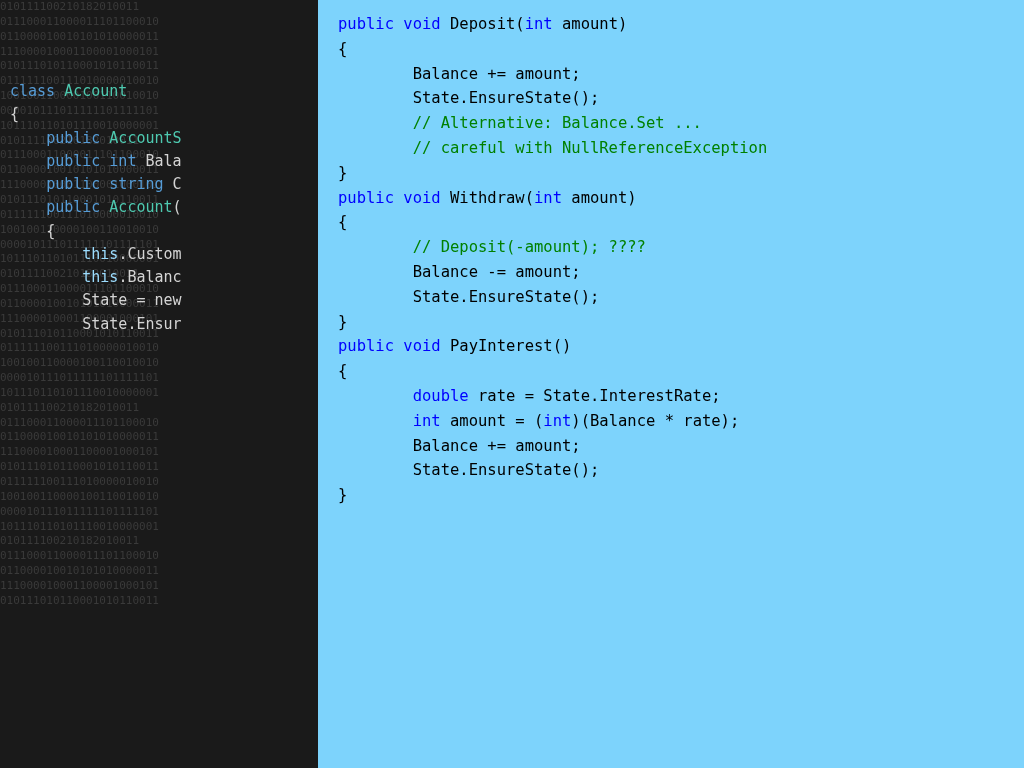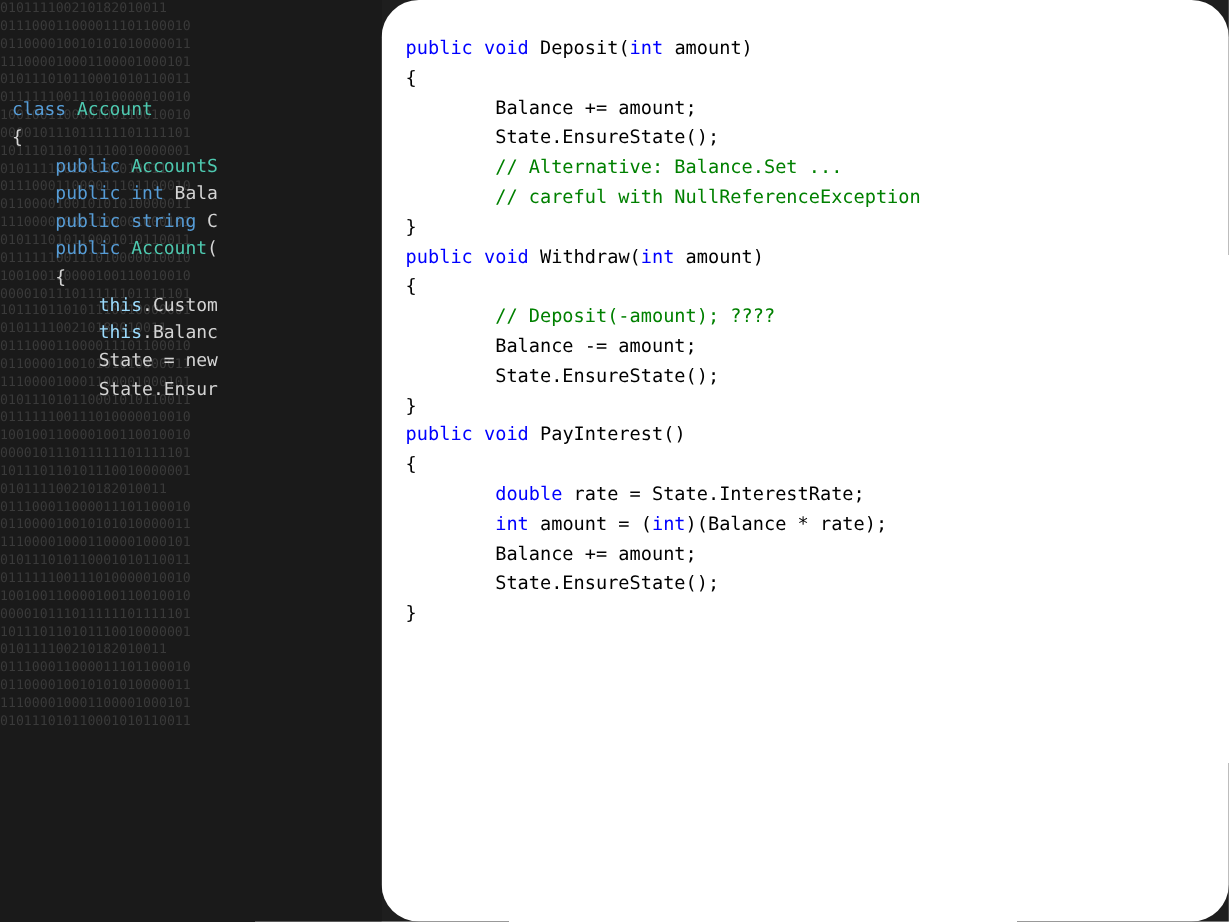--- a/index.html
+++ b/index.html
@@ -74,24 +74,23 @@
       z-index: 3;
       font-family: 'Consolas', monospace;
       font-size: 15px;
       line-height: 1.55;
       white-space: pre;
     }
 
     
     .right-panel {
       flex: 1;
-      background: #ffffff;
-      padding: 28px 20px;
+      background: #7dd3fc;
+      padding: 12px 20px;
       overflow: hidden;
-      border-radius: 31px;
     }
 
     .right-code {
       font-family: 'Consolas', monospace;
       font-size: 15.5px;
       line-height: 1.6;
       white-space: pre;
       color: #000;
     }
 

